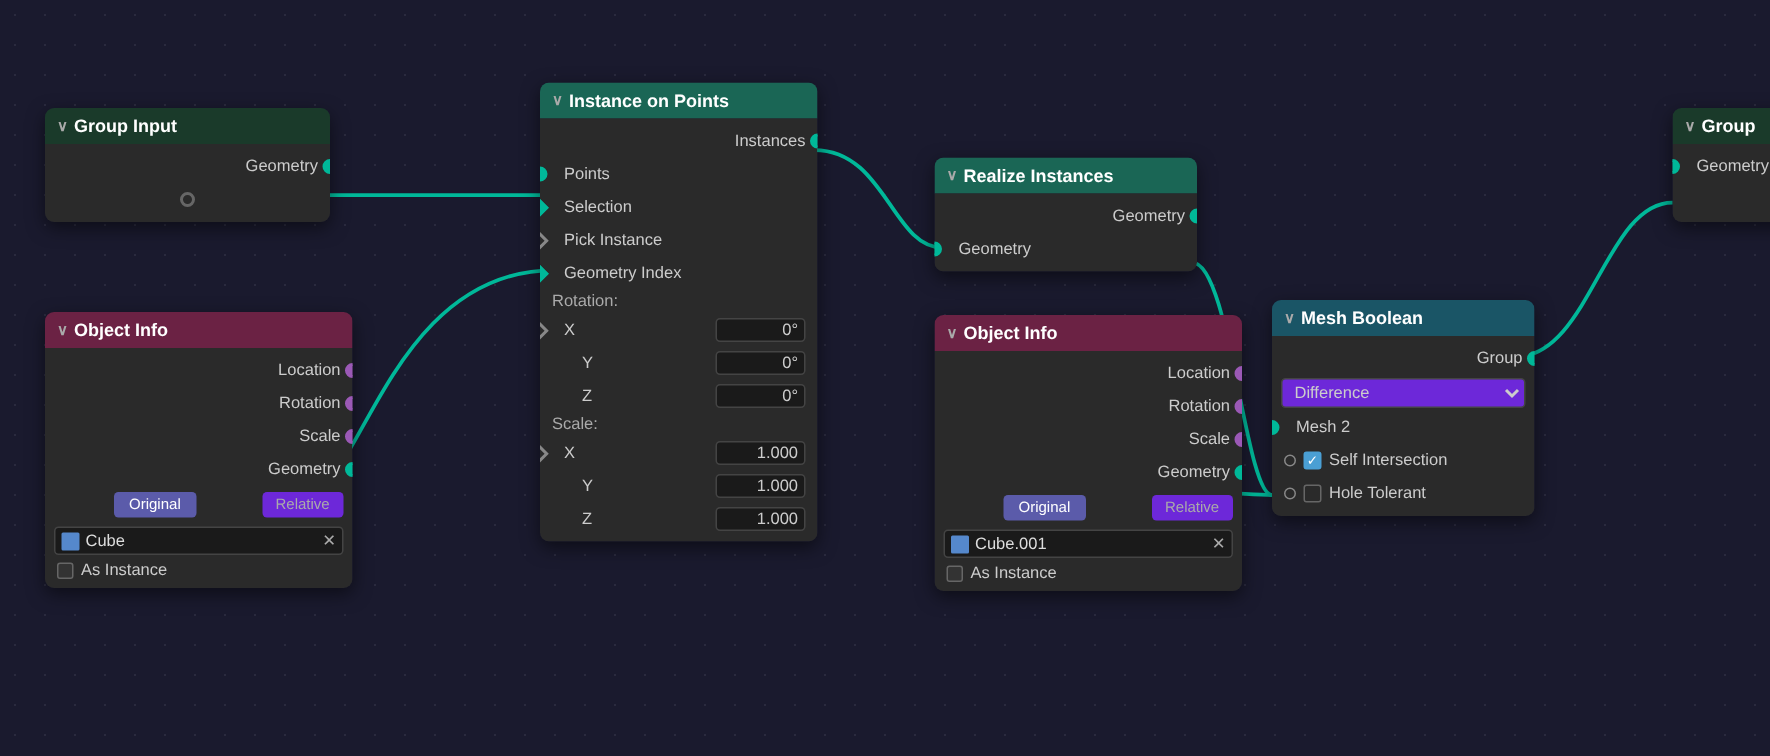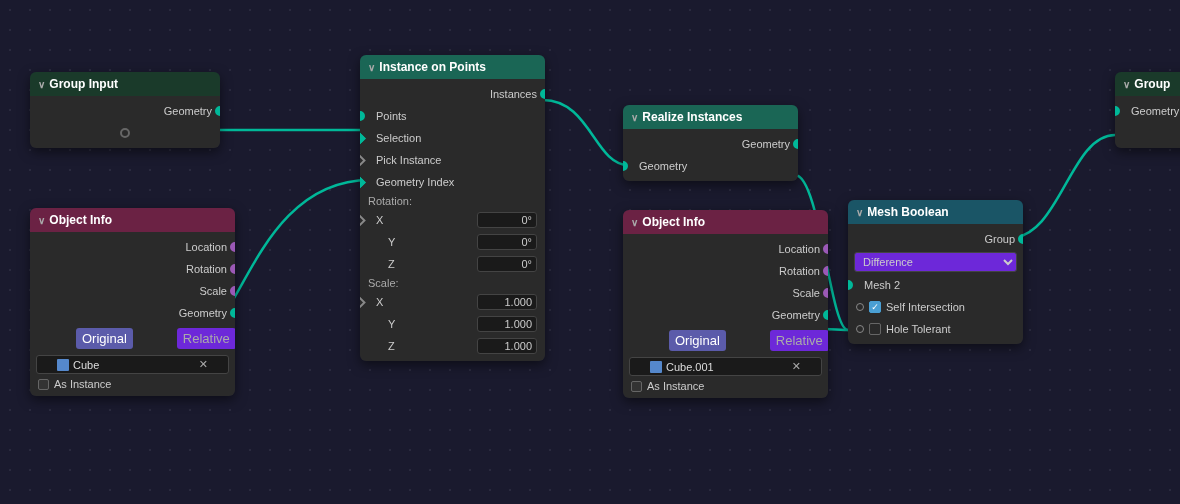--- a/index.html
+++ b/index.html
@@ -116,21 +116,21 @@
     .btn-row {
       display: flex;
       padding: 4px 6px;
       gap: 4px;
     }
 
     .btn {
       flex: 1;
       padding: 3px 6px;
       border-radius: 3px;
-      font-size: 13px;
+      font-size: 10px;
       cursor: pointer;
       text-align: center;
       border: none;
       margin-left: 40px;
     }
 
     .btn-active {
       background: #5b5baa;
       color: #fff;
     }
@@ -140,21 +140,21 @@
       color: #aaa;
     }
 
     .object-selector {
       display: flex;
       align-items: center;
       margin: 2px 6px;
       background: #1a1a1a;
       border: 1px solid #444;
       border-radius: 3px;
-      padding: 2px 20px;
+      padding: 2px 4px;
       gap: 4px;
     }
 
     .object-icon {
       width: 12px;
       height: 12px;
       background: #5588cc;
       border-radius: 1px;
       display: inline-block;
     }

